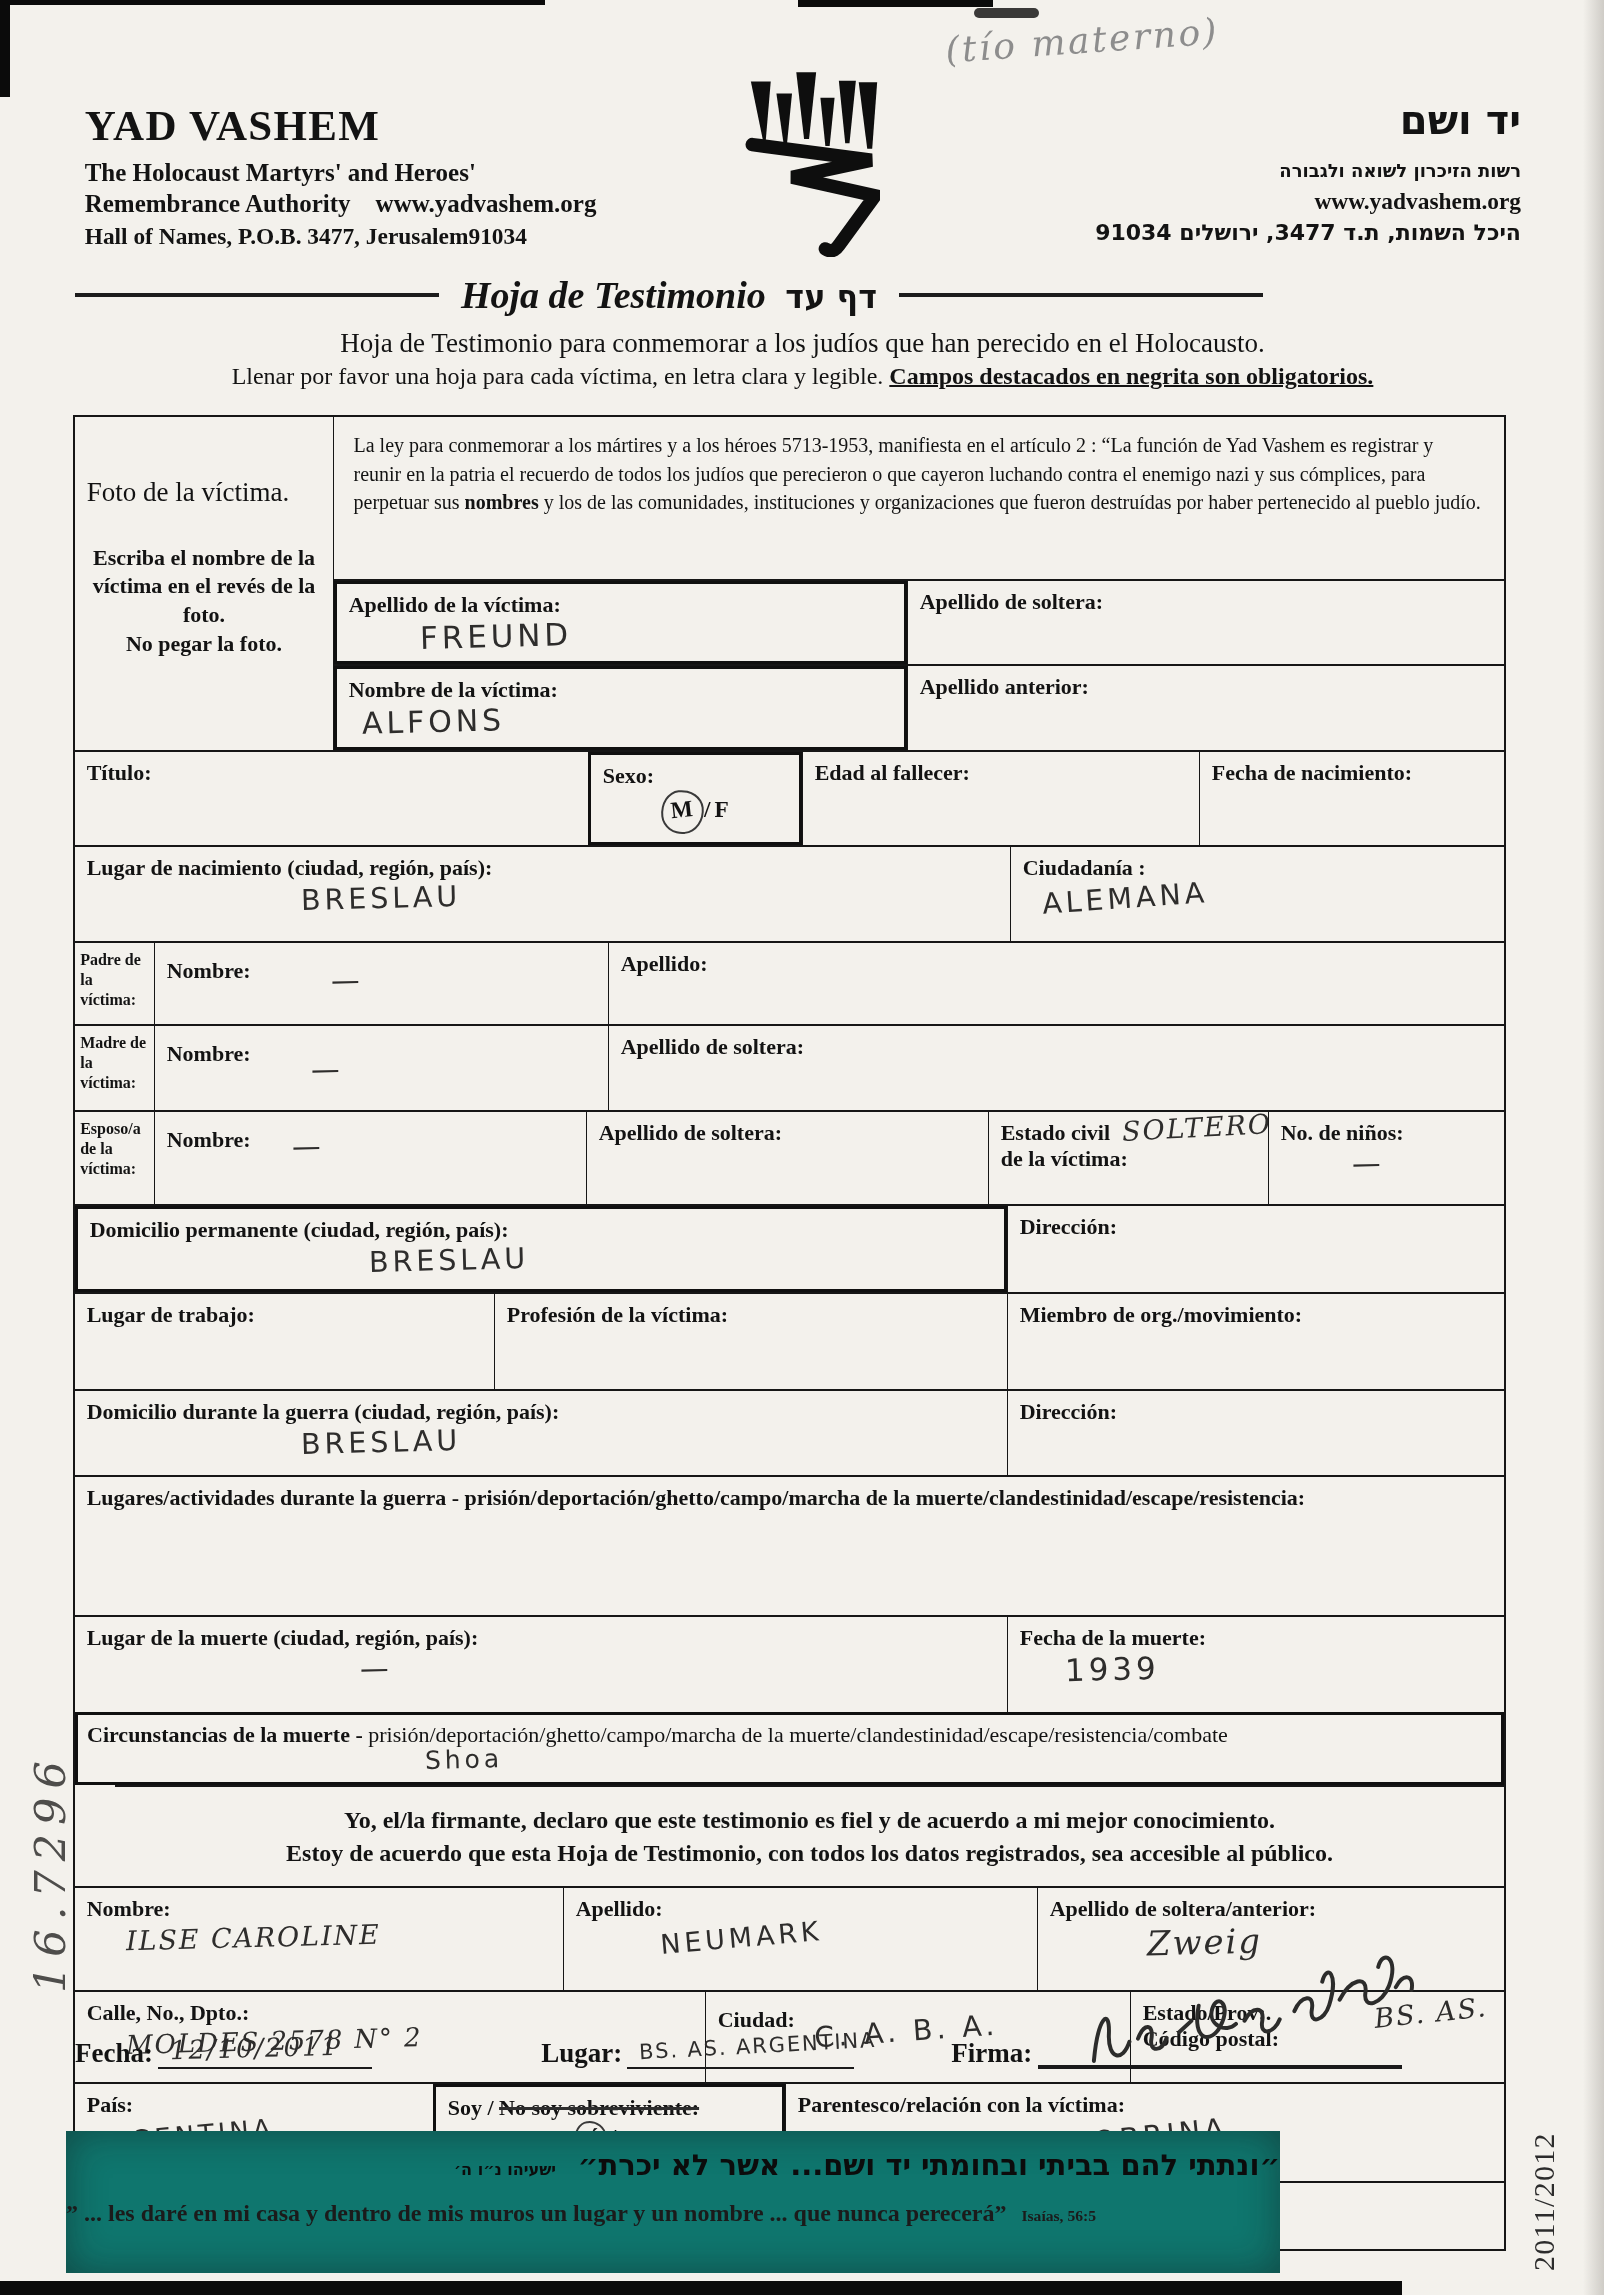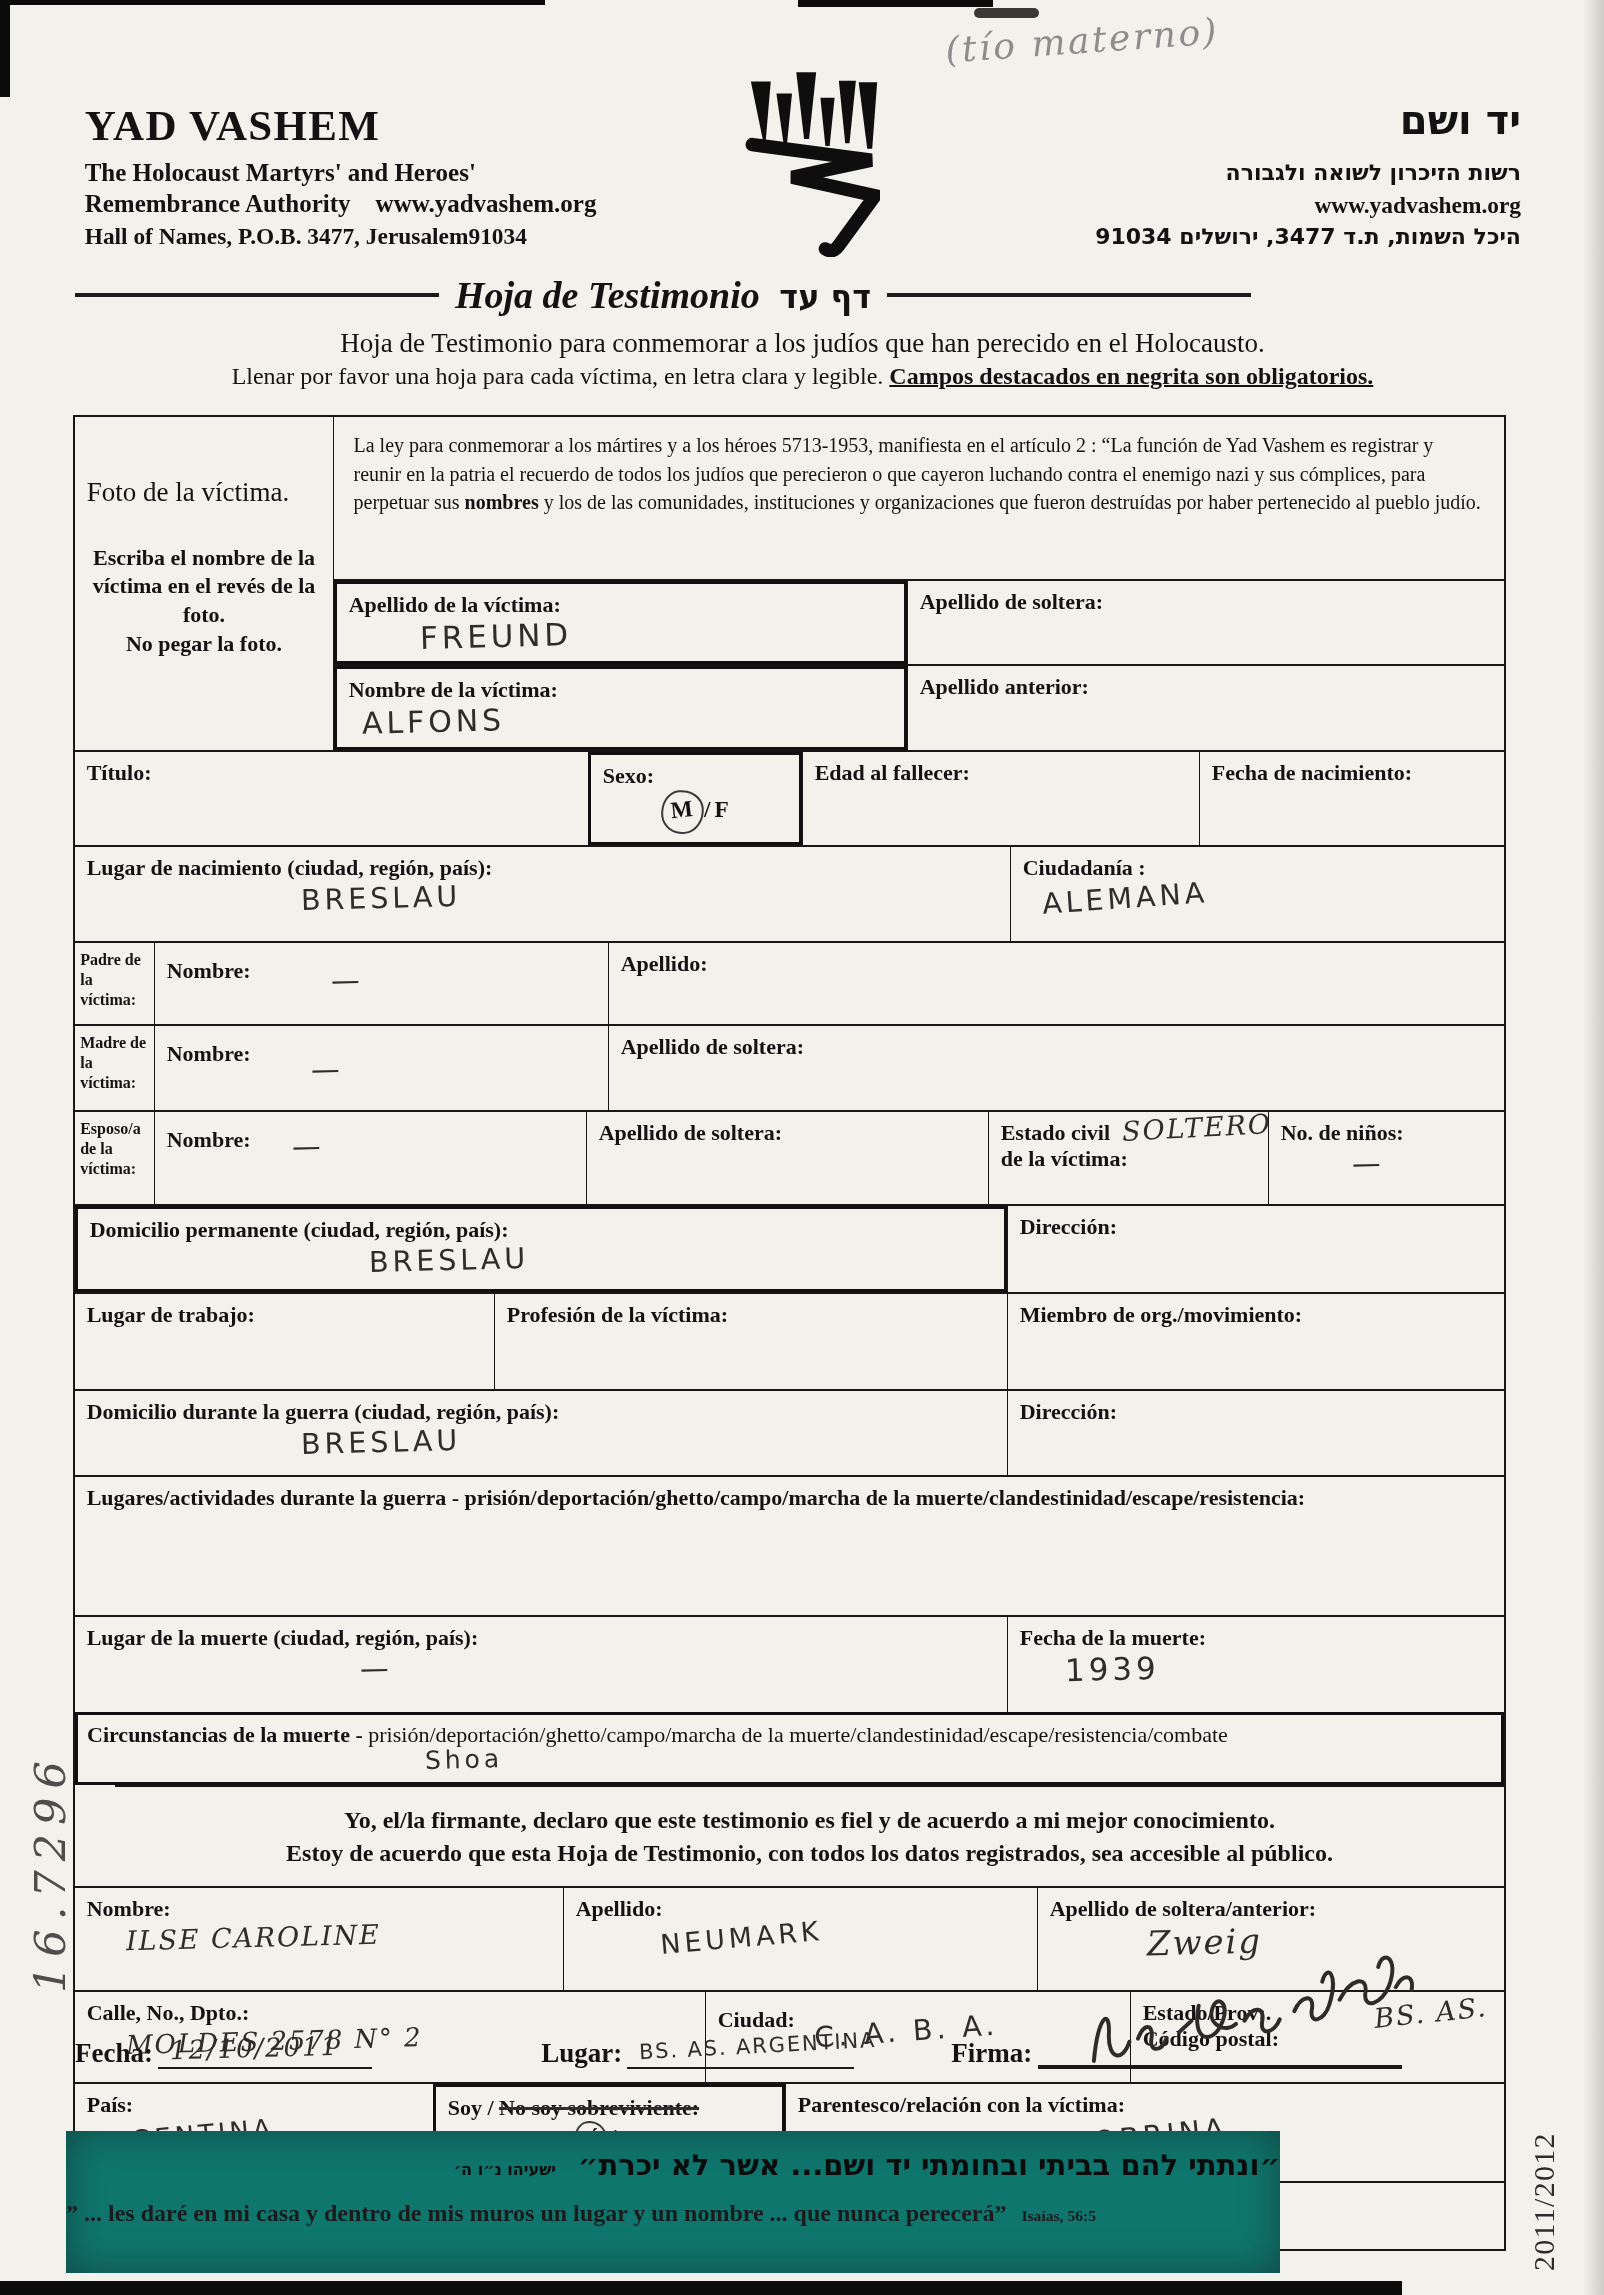--- a/index.html
+++ b/index.html
@@ -20,29 +20,29 @@
   .header { position:absolute; top:39px; left:75px; right:84px; height:234px; }
   .hdr-left { position:absolute; left:9.7px; top:62px; width:584px; }
   .hdr-left .t { font-size:43px; font-weight:bold; letter-spacing:1.3px; }
   .hdr-left .s { font-size:25px; font-weight:bold; margin-top:6.5px; line-height:1.25; }
   .hdr-left .s .url { font-weight:bold; margin-left:25px; }
   .hdr-left .a { font-size:23.4px; font-weight:bold; margin-top:3.9px; }
   .hdr-logo { position:absolute; left:656px; top:23px; width:149px; height:195px; }
   .hdr-right { position:absolute; right:0; top:58px; width:493px; text-align:right;
     font-family:"DejaVu Sans",sans-serif; direction:rtl; }
   .hdr-right .t { font-size:40px; font-weight:bold; }
-  .hdr-right .s { font-size:22px; font-weight:bold; margin-top:17px; }
+  .hdr-right .s { font-size:18px; font-weight:bold; margin-top:17px; }
   .hdr-right .u { font-size:23.4px; font-weight:bold; margin-top:6.5px; font-family:"Liberation Serif",serif; direction:ltr; }
   .hdr-right .a { font-size:22px; font-weight:bold; margin-top:5.2px; }
   .pencil-note { position:absolute; left:945px; top:19.5px;
     font-family:"DejaVu Serif",serif; font-style:italic;
     font-size:36px; color:#8d8d8d; transform:rotate(-4deg); letter-spacing:2.6px; }
   
   .title-line { position:absolute; top:273px; left:75px; right:84px;
-    display:flex; align-items:center; gap:16px; }
+    display:flex; align-items:center; gap:22px; }
   .title-line .rule { flex:1; height:3.2px; background:#1c1c1c; max-width:364px; }
   .title-line .tt { font-size:38px; font-weight:bold; font-style:italic; white-space:nowrap; }
   .title-line .th { font-size:32px; font-weight:bold; font-style:normal;
     font-family:"DejaVu Sans",sans-serif; margin-left:17px; }
   .intro { position:absolute; top:328px; left:0; width:100%; text-align:center; }
   .intro .l1 { font-size:27px; }
   .intro .l2 { font-size:24px; margin-top:3.9px; }
   .intro .ul { font-weight:bold; text-decoration:underline; text-decoration-thickness:1.9px; }
   
   .tbl { position:absolute; left:73px; top:415px; width:1433px;

